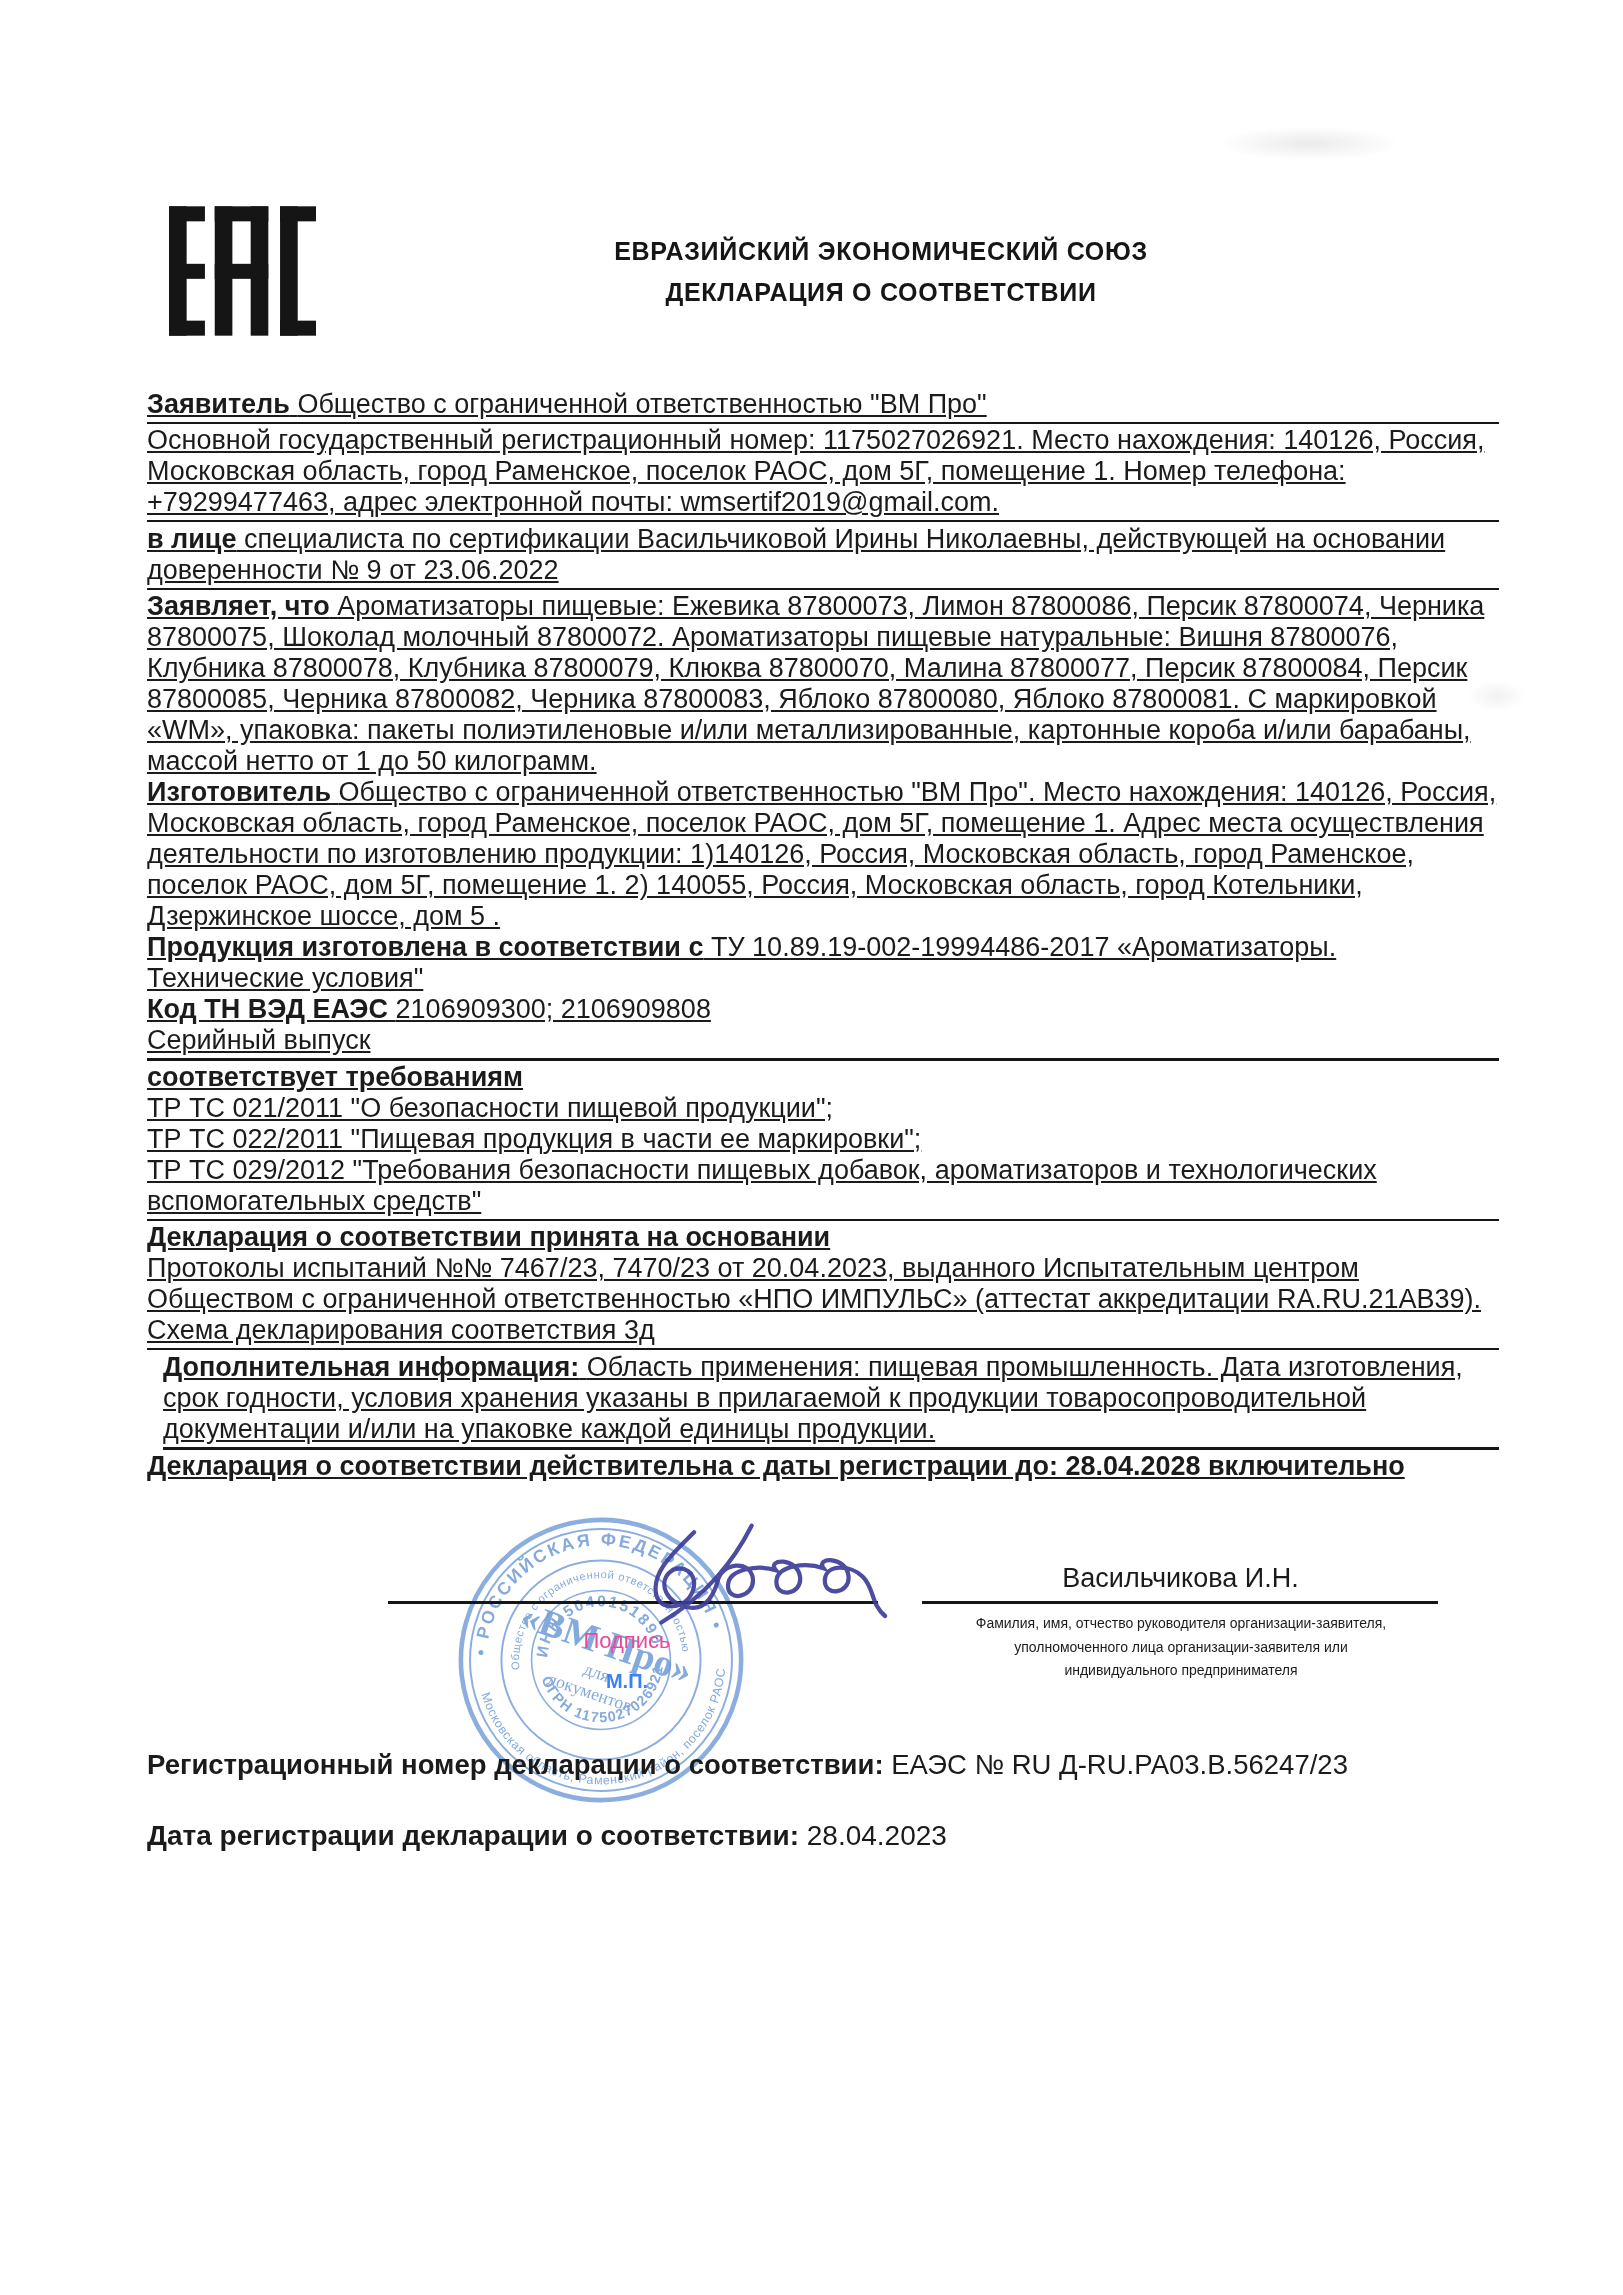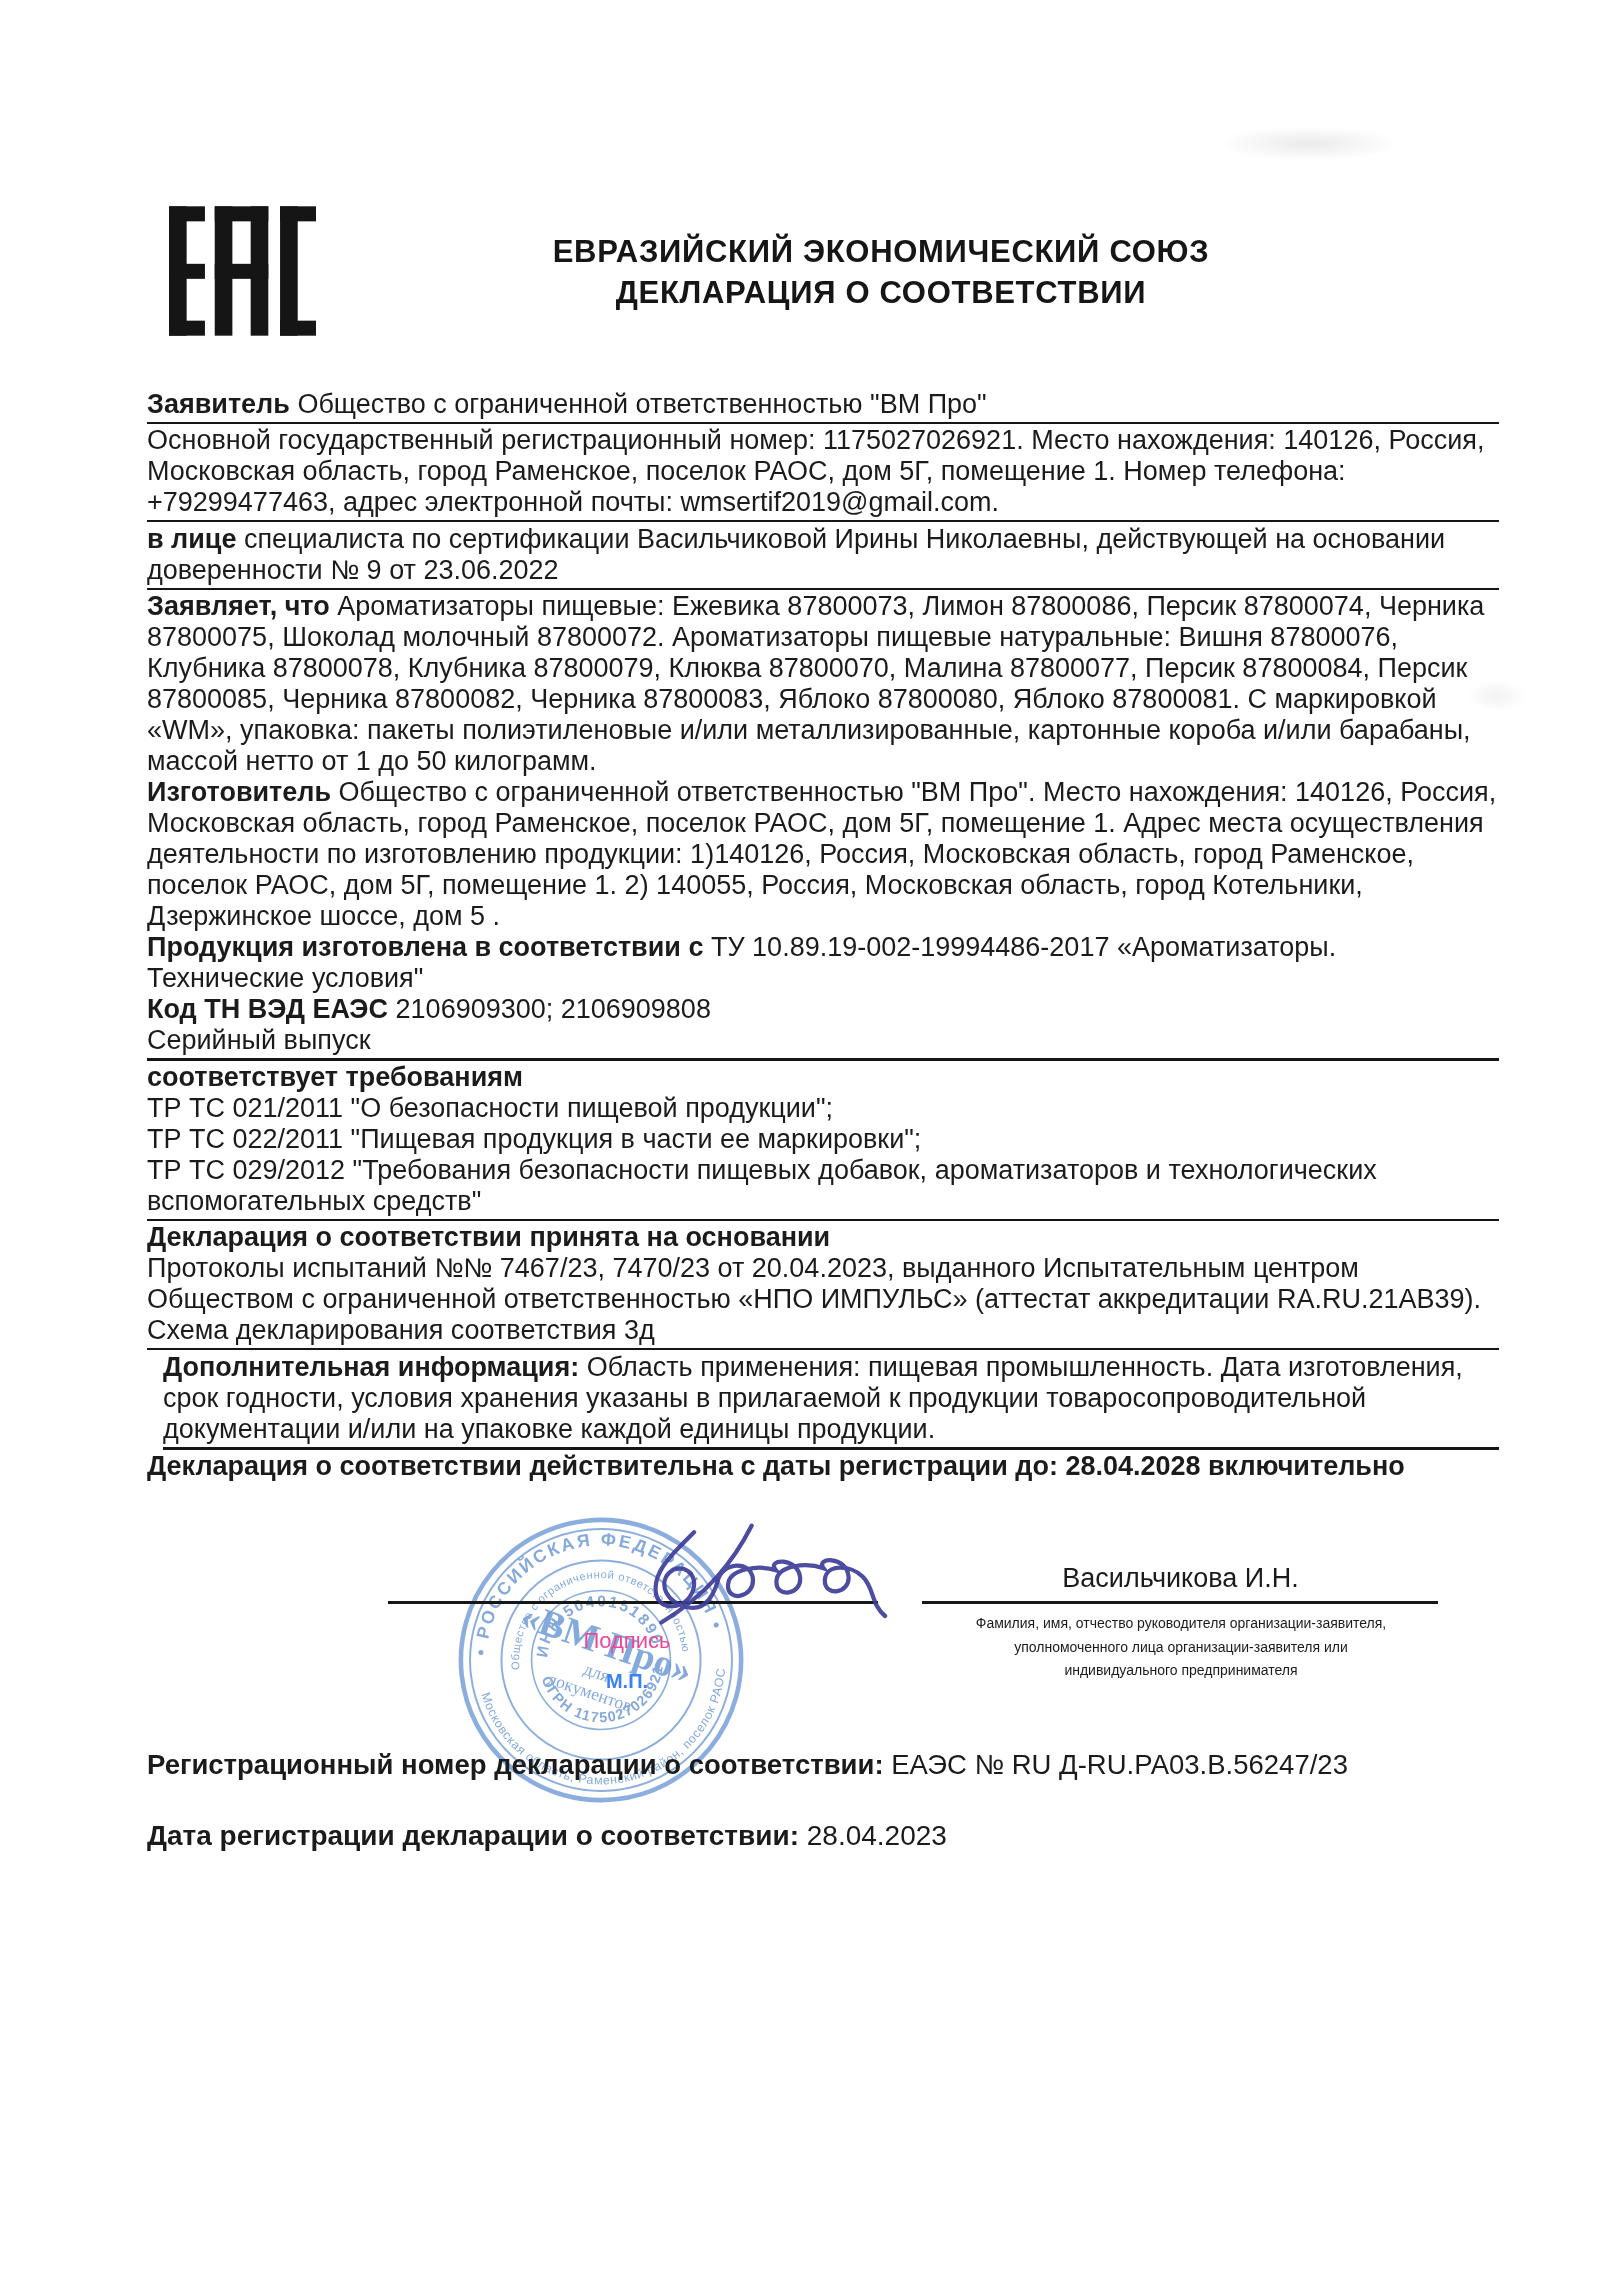--- a/index.html
+++ b/index.html
@@ -8,29 +8,29 @@
     width:1624px;height:2295px;
     background:#ffffff;
     font-family:"Liberation Sans",sans-serif;
     color:#1b1b1b;
     overflow:hidden;
   }
   
   .eac-logo{position:absolute;left:169px;top:206px;width:147px;height:130px;}
   .doc-title{
     position:absolute;left:318px;top:231px;width:1126px;
-    text-align:center;font-weight:bold;font-size:31px;line-height:41px;
+    text-align:center;font-weight:bold;font-size:25px;line-height:41px;
     letter-spacing:0.7px;color:#161616;
   }
   
   .content{
     position:absolute;left:147px;top:389px;width:1352px;
     font-size:27px;line-height:31px;color:#1b1b1b;
   }
-  .para{white-space:normal;}
+  .para{white-space:normal;text-decoration:underline;}
   .b{font-weight:bold;}
   .u{border-bottom:2px solid #161616;padding-bottom:2px;margin-bottom:1.3px;}
   .u6{border-bottom-width:3.9px;}
   .u5{border-bottom-width:3.3px;margin-left:16px;}
   .u4{border-bottom-width:2.6px;}
   
   .sig-line{position:absolute;height:2.6px;background:#161616;z-index:4;}
   .sig-line-left{left:388px;top:1601px;width:490px;}
   .sig-line-right{left:922px;top:1601px;width:516px;}
   .sig-caption{position:absolute;left:555px;top:1628px;width:144px;text-align:center;

